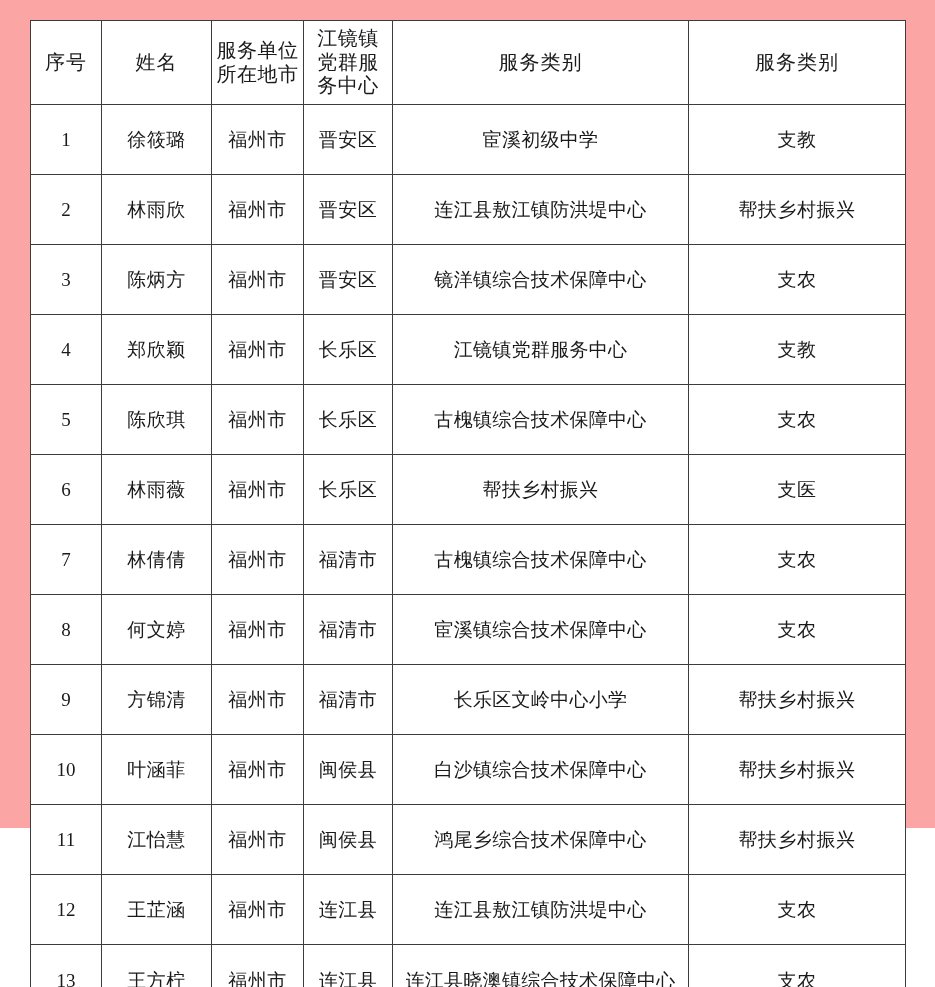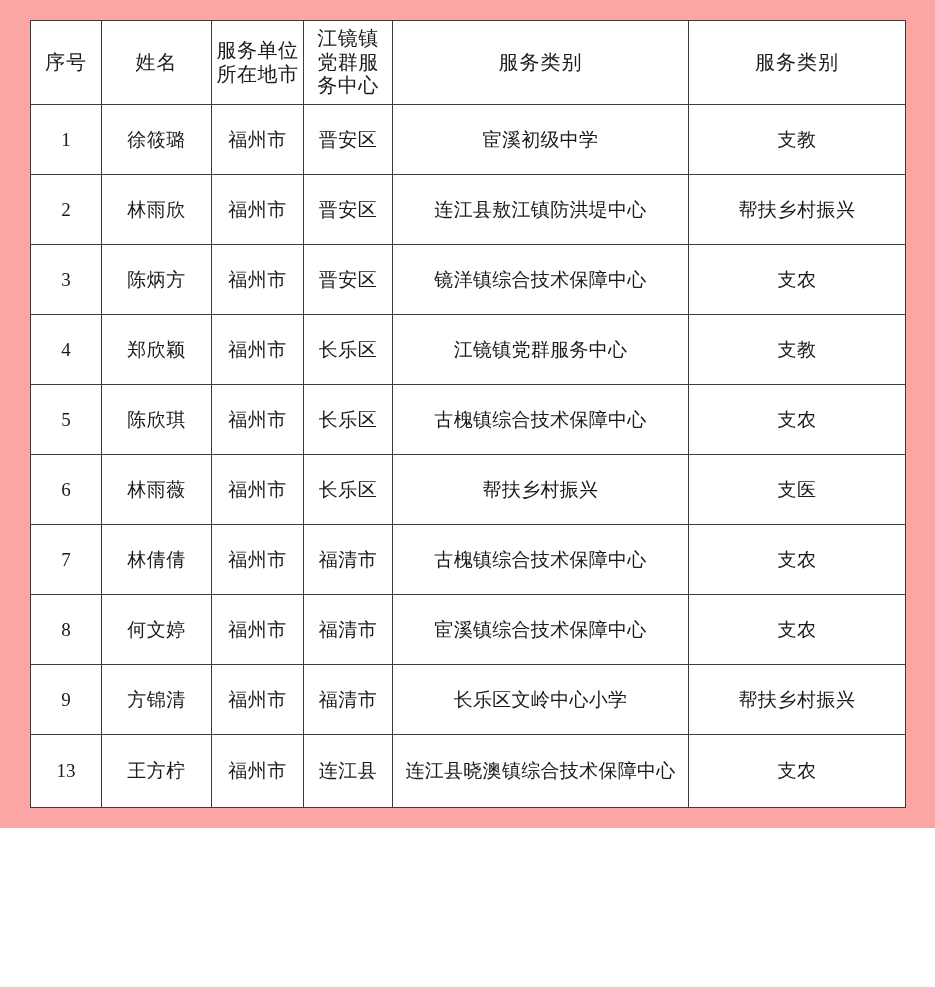--- a/index.html
+++ b/index.html
@@ -164,20 +164,44 @@
         </tr>
         <tr>
           <td class="seq">9</td>
           <td>方锦清</td>
           <td>福州市</td>
           <td>福清市</td>
           <td class="unit">长乐区文岭中心小学</td>
           <td>帮扶乡村振兴</td>
         </tr>
         <tr>
+          <td class="seq">10</td>
+          <td>叶涵菲</td>
+          <td>福州市</td>
+          <td>闽侯县</td>
+          <td class="unit">白沙镇综合技术保障中心</td>
+          <td>帮扶乡村振兴</td>
+        </tr>
+        <tr>
+          <td class="seq">11</td>
+          <td>江怡慧</td>
+          <td>福州市</td>
+          <td>闽侯县</td>
+          <td class="unit">鸿尾乡综合技术保障中心</td>
+          <td>帮扶乡村振兴</td>
+        </tr>
+        <tr>
+          <td class="seq">12</td>
+          <td>王芷涵</td>
+          <td>福州市</td>
+          <td>连江县</td>
+          <td class="unit">连江县敖江镇防洪堤中心</td>
+          <td>支农</td>
+        </tr>
+        <tr>
           <td class="seq">13</td>
           <td>王方柠</td>
           <td>福州市</td>
           <td>连江县</td>
           <td class="unit">连江县晓澳镇综合技术保障中心</td>
           <td>支农</td>
         </tr>
       </tbody>
   </table>
 </div>

